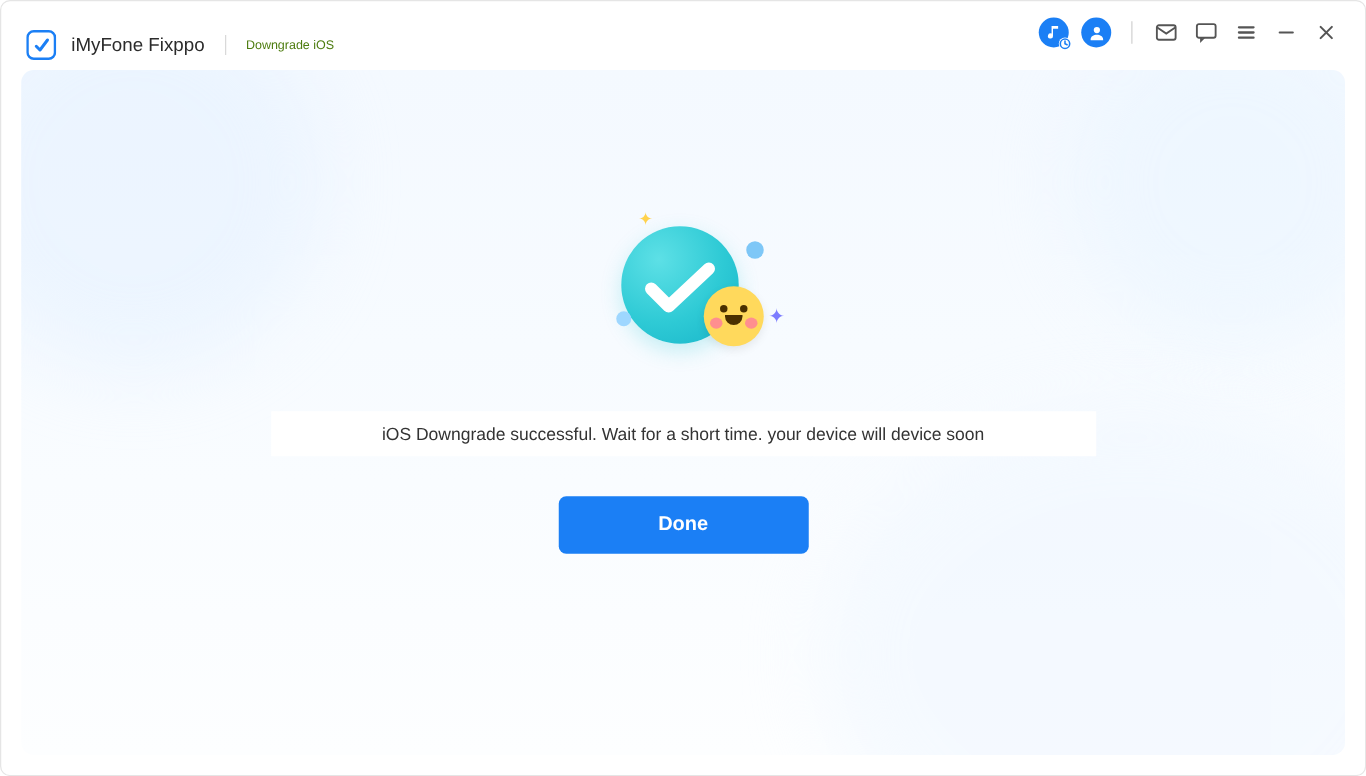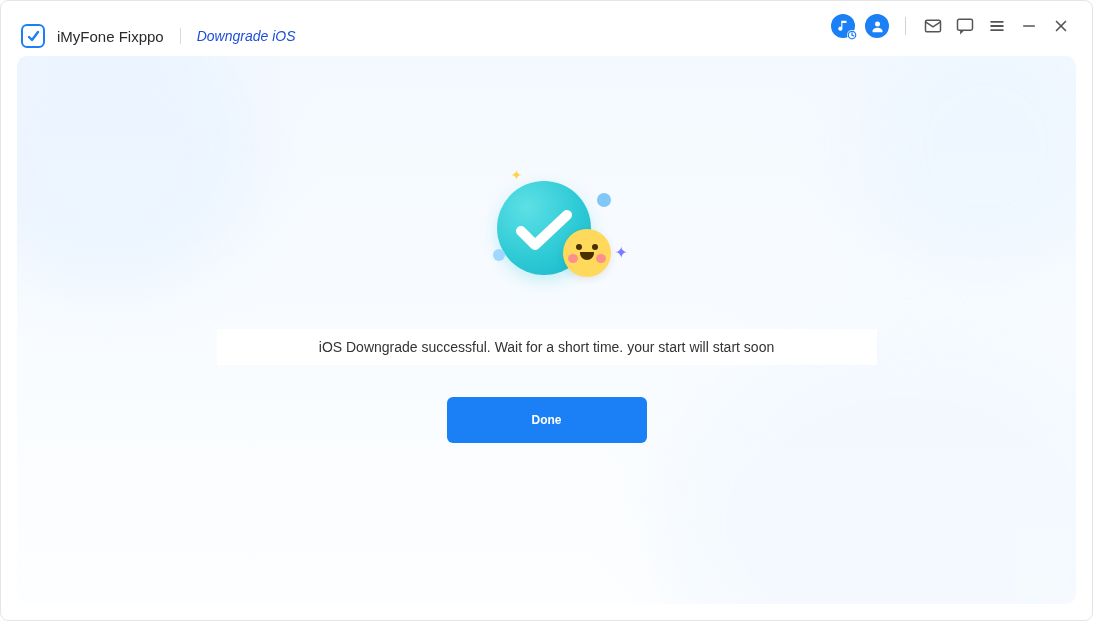--- a/index.html
+++ b/index.html
@@ -41,23 +41,22 @@
       font-weight: 500;
       color: #2b2b2b;
     }
     .title-divider {
       width: 1px;
       height: 16px;
       background: #d9d9d9;
       margin: 0 4px;
     }
     .breadcrumb {
-      font-size: 14px;
-      color: #1d4ed8;
-      font-style: italic;
+      font-size: 10px;
+      color: #4d7c0f;
     }
 
     .titlebar-right {
       margin-left: auto;
       display: flex;
       align-items: center;
       gap: 10px;
     }
     .circle-icon-btn {
       width: 24px;
@@ -202,21 +201,21 @@
       text-align: center;
       font-size: 14px;
       color: #333;
       margin-bottom: 32px;
     }
     .done-btn {
       width: 200px;
       height: 46px;
       background: #1b7ff5;
       color: #ffffff;
-      font-size: 12px;
+      font-size: 16px;
       font-weight: 600;
       border: none;
       border-radius: 6px;
       cursor: pointer;
     }
   </style>
 </head>
 <body>
 
 <div class="titlebar">
@@ -300,18 +299,18 @@
       </svg>
       <div class="floating-dot dot-left"></div>
       <div class="smiley">
         <span class="eye left"></span>
         <span class="eye right"></span>
         <span class="mouth"></span>
       </div>
       <span class="sparkle sparkle2">✦</span>
     </div>
 
-    <div class="message-strip">iOS Downgrade successful. Wait for a short time. your start will start soon</div>
+    <div class="message-strip">iOS Downgrade successful. Wait for a short time. your device will device soon</div>
 
     <button class="done-btn">Done</button>
 
   </div>
 </div>
 
 </body></html>

